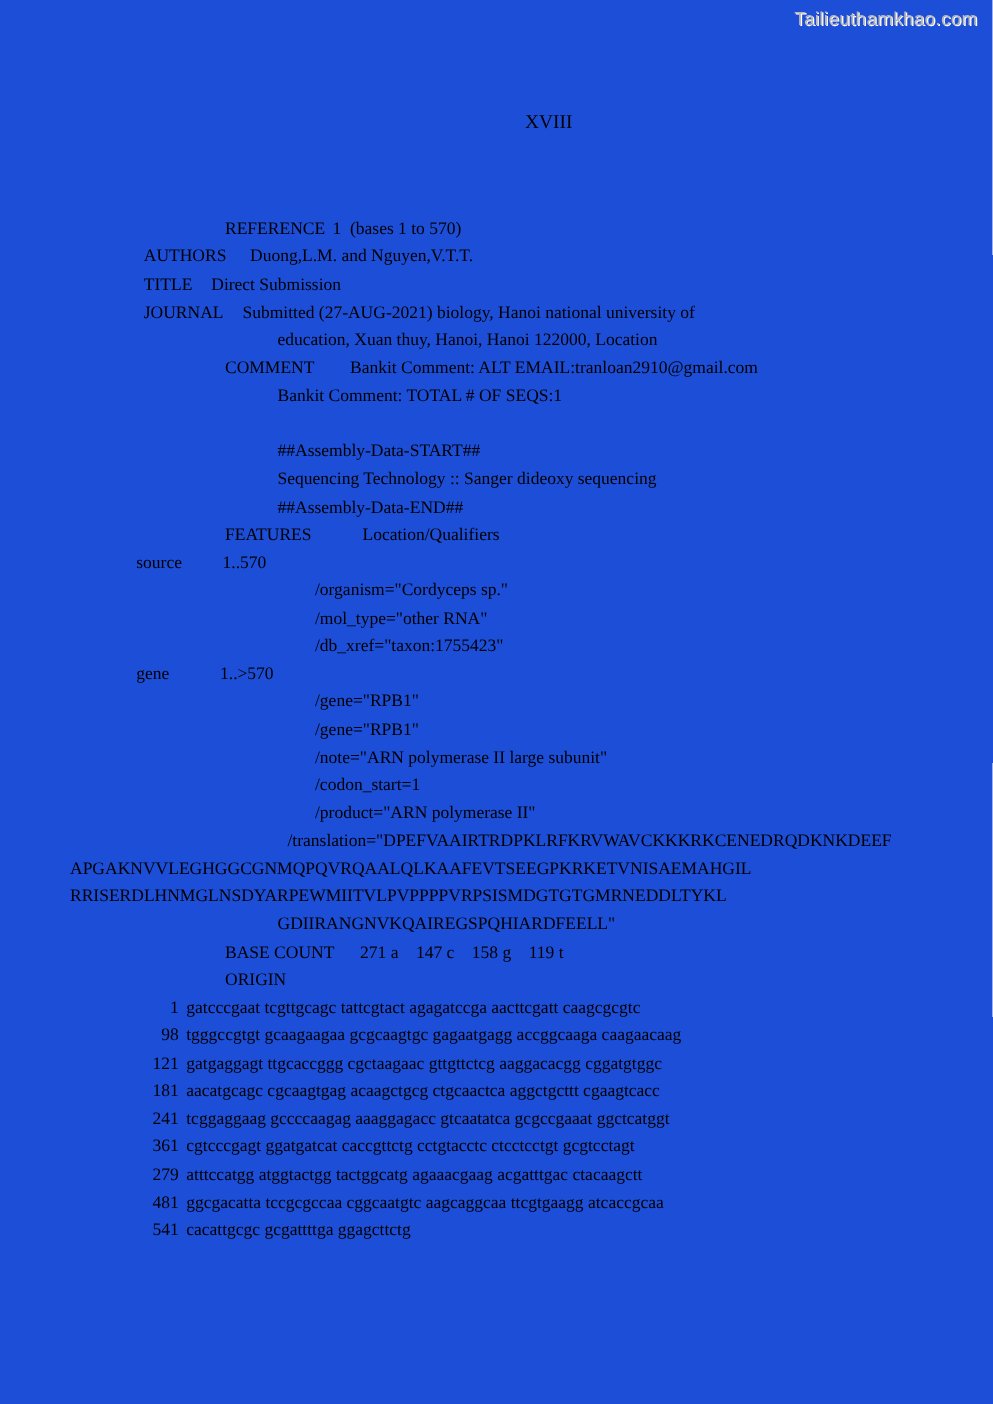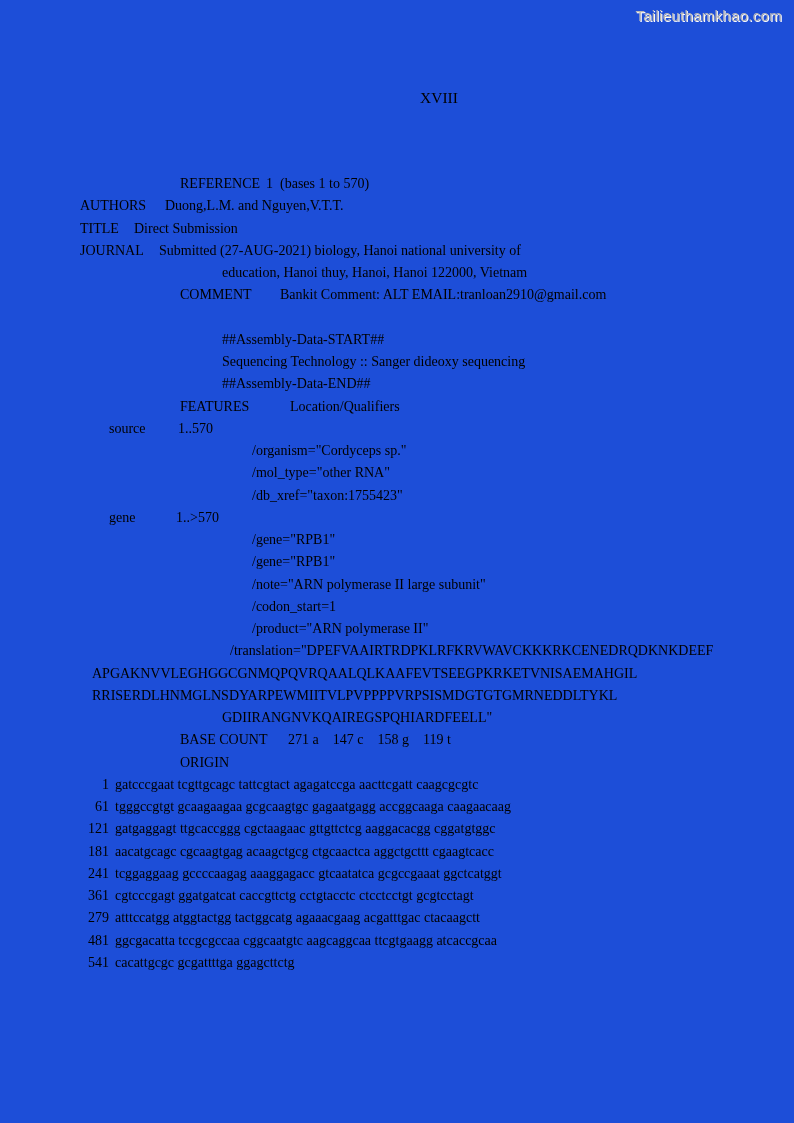--- a/index.html
+++ b/index.html
@@ -30,24 +30,24 @@
     position:absolute;top:133px;left:0;right:14px;
     font-size:14px;
     margin-top:40px;
   }
   .line{
     height:22.25px;line-height:22.25px;
     white-space:pre;
   }
   .kw{display:inline-block;}
   
-  .i136{padding-left:92px}
-  .i150{padding-left:74px}
+  .i136{padding-left:56px}
+  .i150{padding-left:108px}
   .i180{padding-left:180px}
-  .i188{padding-left:80px}
+  .i188{padding-left:115px}
   .i198{padding-left:109px}
   .i222{padding-left:222px}
   .i230{padding-left:230px}
   .i252{padding-left:252px}
   
   .w54{width:54px}
   .w67{width:67px}
   .w69{width:69px}
   .w79{width:79px}
   .w85{width:85px}
@@ -70,24 +70,25 @@
   <div class="content">
 
     <div class="line i180"><span class="kw w86">REFERENCE</span><span>1  (bases 1 to 570)</span></div>
 
     <div class="line i188"><span class="kw w85">AUTHORS</span><span>Duong,L.M. and Nguyen,V.T.T.</span></div>
 
     <div class="line i188"><span class="kw w54">TITLE</span><span>Direct Submission</span></div>
 
     <div class="line i188"><span class="kw w79">JOURNAL</span><span>Submitted (27-AUG-2021) biology, Hanoi national university of</span></div>
 
-    <div class="line i222"><span>education, Hanoi thuy, Hanoi, Hanoi 122000, Vietnam</span></div>
+    <div class="line i222"><span>education, Xuan thuy, Hanoi, Hanoi 122000, Location</span></div>
 
     <div class="line i180"><span class="kw w100">COMMENT</span><span>Bankit Comment: ALT EMAIL:tranloan2910@gmail.com</span></div>
 
+    <div class="line i222"><span>Bankit Comment: TOTAL # OF SEQS:1</span></div>
 
     <div class="line"></div>
 
     <div class="line i222"><span>##Assembly-Data-START##</span></div>
 
     <div class="line i222"><span>Sequencing Technology :: Sanger dideoxy sequencing</span></div>
 
     <div class="line i222"><span>##Assembly-Data-END##</span></div>
 
     <div class="line i180"><span class="kw w110">FEATURES</span><span>Location/Qualifiers</span></div>
@@ -111,21 +112,21 @@
     <div class="line i230"><span>/translation="DPEFVAAIRTRDPKLRFKRVWAVCKKKRKCENEDRQDKNKDEEF</span></div>
     <div class="line i136"><span>APGAKNVVLEGHGGCGNMQPQVRQAALQLKAAFEVTSEEGPKRKETVNISAEMAHGIL</span></div>
     <div class="line i136"><span>RRISERDLHNMGLNSDYARPEWMIITVLPVPPPPVRPSISMDGTGTGMRNEDDLTYKL</span></div>
     <div class="line i222"><span>GDIIRANGNVKQAIREGSPQHIARDFEELL"</span></div>
 
     <div class="line i180"><span class="kw w108">BASE COUNT</span><span class="bc">271 a</span><span class="bc">147 c</span><span class="bc">158 g</span><span class="bc">119 t</span></div>
 
     <div class="line i180"><span>ORIGIN</span></div>
 
     <div class="line i150"><span class="seq-num">1</span><span>gatcccgaat tcgttgcagc tattcgtact agagatccga aacttcgatt caagcgcgtc</span></div>
-    <div class="line i150"><span class="seq-num">61</span><span>tgggccgtgt gcaagaagaa gcgcaagtgc gagaatgagg accggcaaga caagaacaag</span></div>
+    <div class="line i150"><span class="seq-num">98</span><span>tgggccgtgt gcaagaagaa gcgcaagtgc gagaatgagg accggcaaga caagaacaag</span></div>
     <div class="line i150"><span class="seq-num">121</span><span>gatgaggagt ttgcaccggg cgctaagaac gttgttctcg aaggacacgg cggatgtggc</span></div>
     <div class="line i150"><span class="seq-num">181</span><span>aacatgcagc cgcaagtgag acaagctgcg ctgcaactca aggctgcttt cgaagtcacc</span></div>
     <div class="line i150"><span class="seq-num">241</span><span>tcggaggaag gccccaagag aaaggagacc gtcaatatca gcgccgaaat ggctcatggt</span></div>
     <div class="line i150"><span class="seq-num">361</span><span>cgtcccgagt ggatgatcat caccgttctg cctgtacctc ctcctcctgt gcgtcctagt</span></div>
     <div class="line i150"><span class="seq-num">279</span><span>atttccatgg atggtactgg tactggcatg agaaacgaag acgatttgac ctacaagctt</span></div>
     <div class="line i150"><span class="seq-num">481</span><span>ggcgacatta tccgcgccaa cggcaatgtc aagcaggcaa ttcgtgaagg atcaccgcaa</span></div>
     <div class="line i150"><span class="seq-num">541</span><span>cacattgcgc gcgattttga ggagcttctg</span></div>
 
   </div>
 </div>

